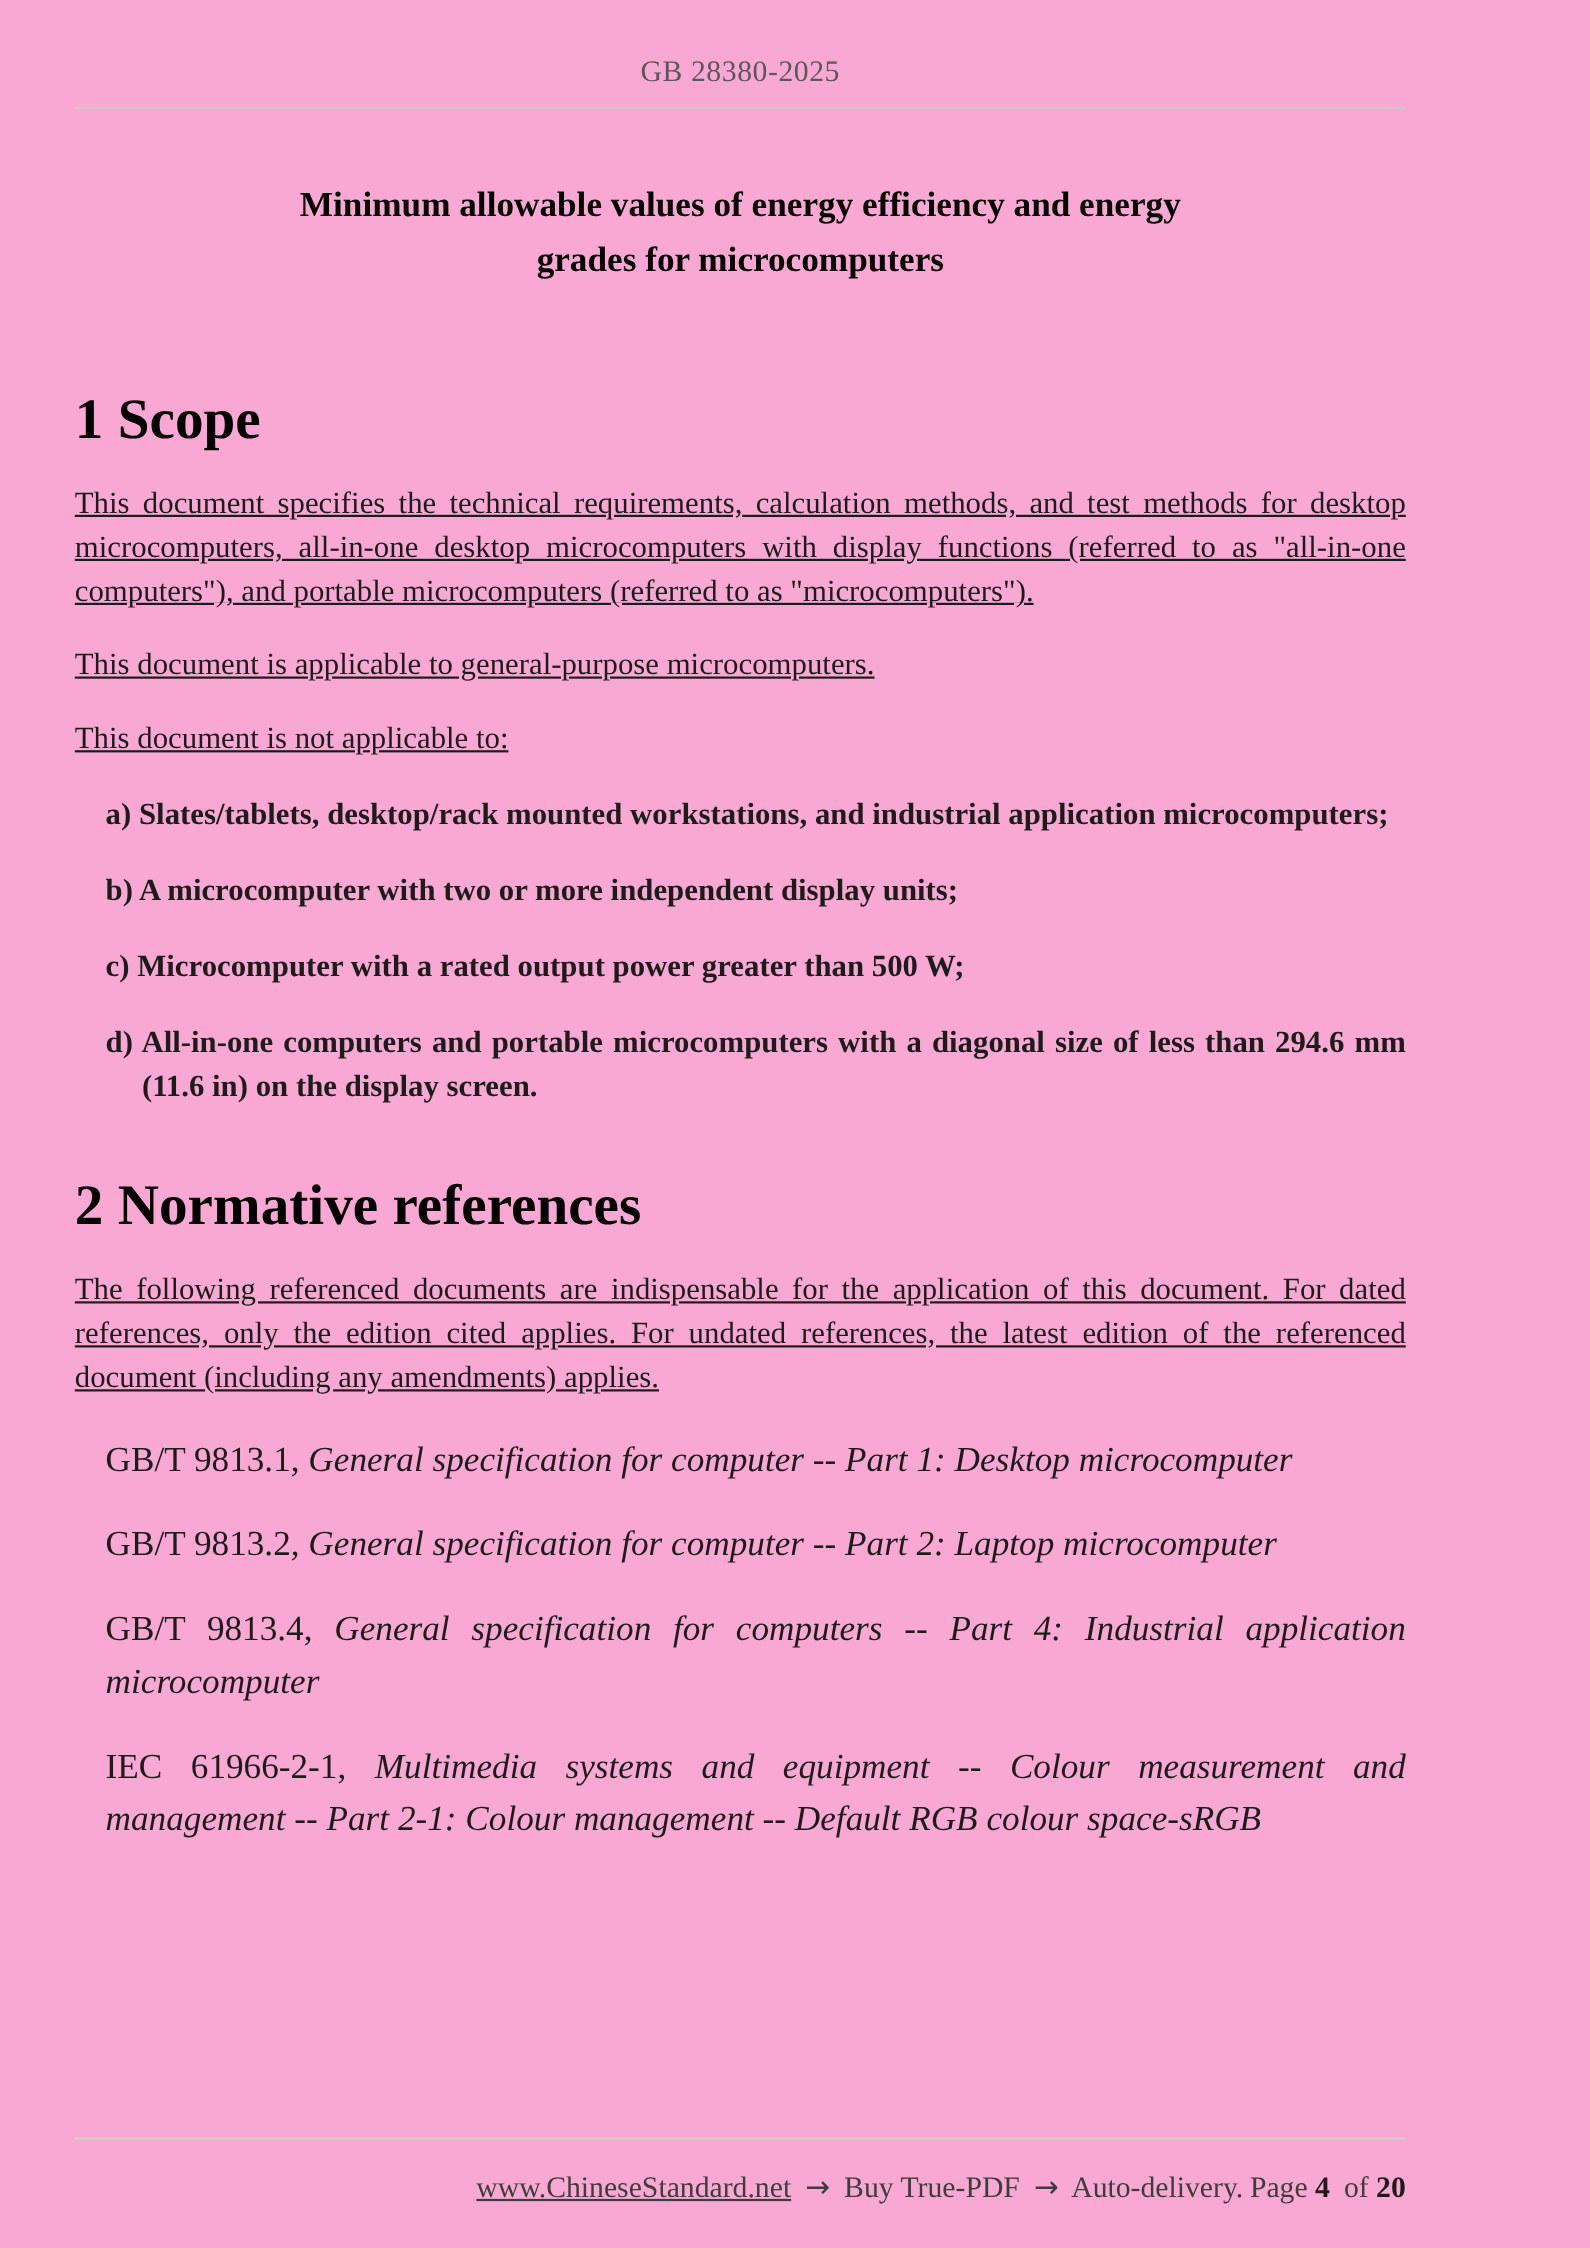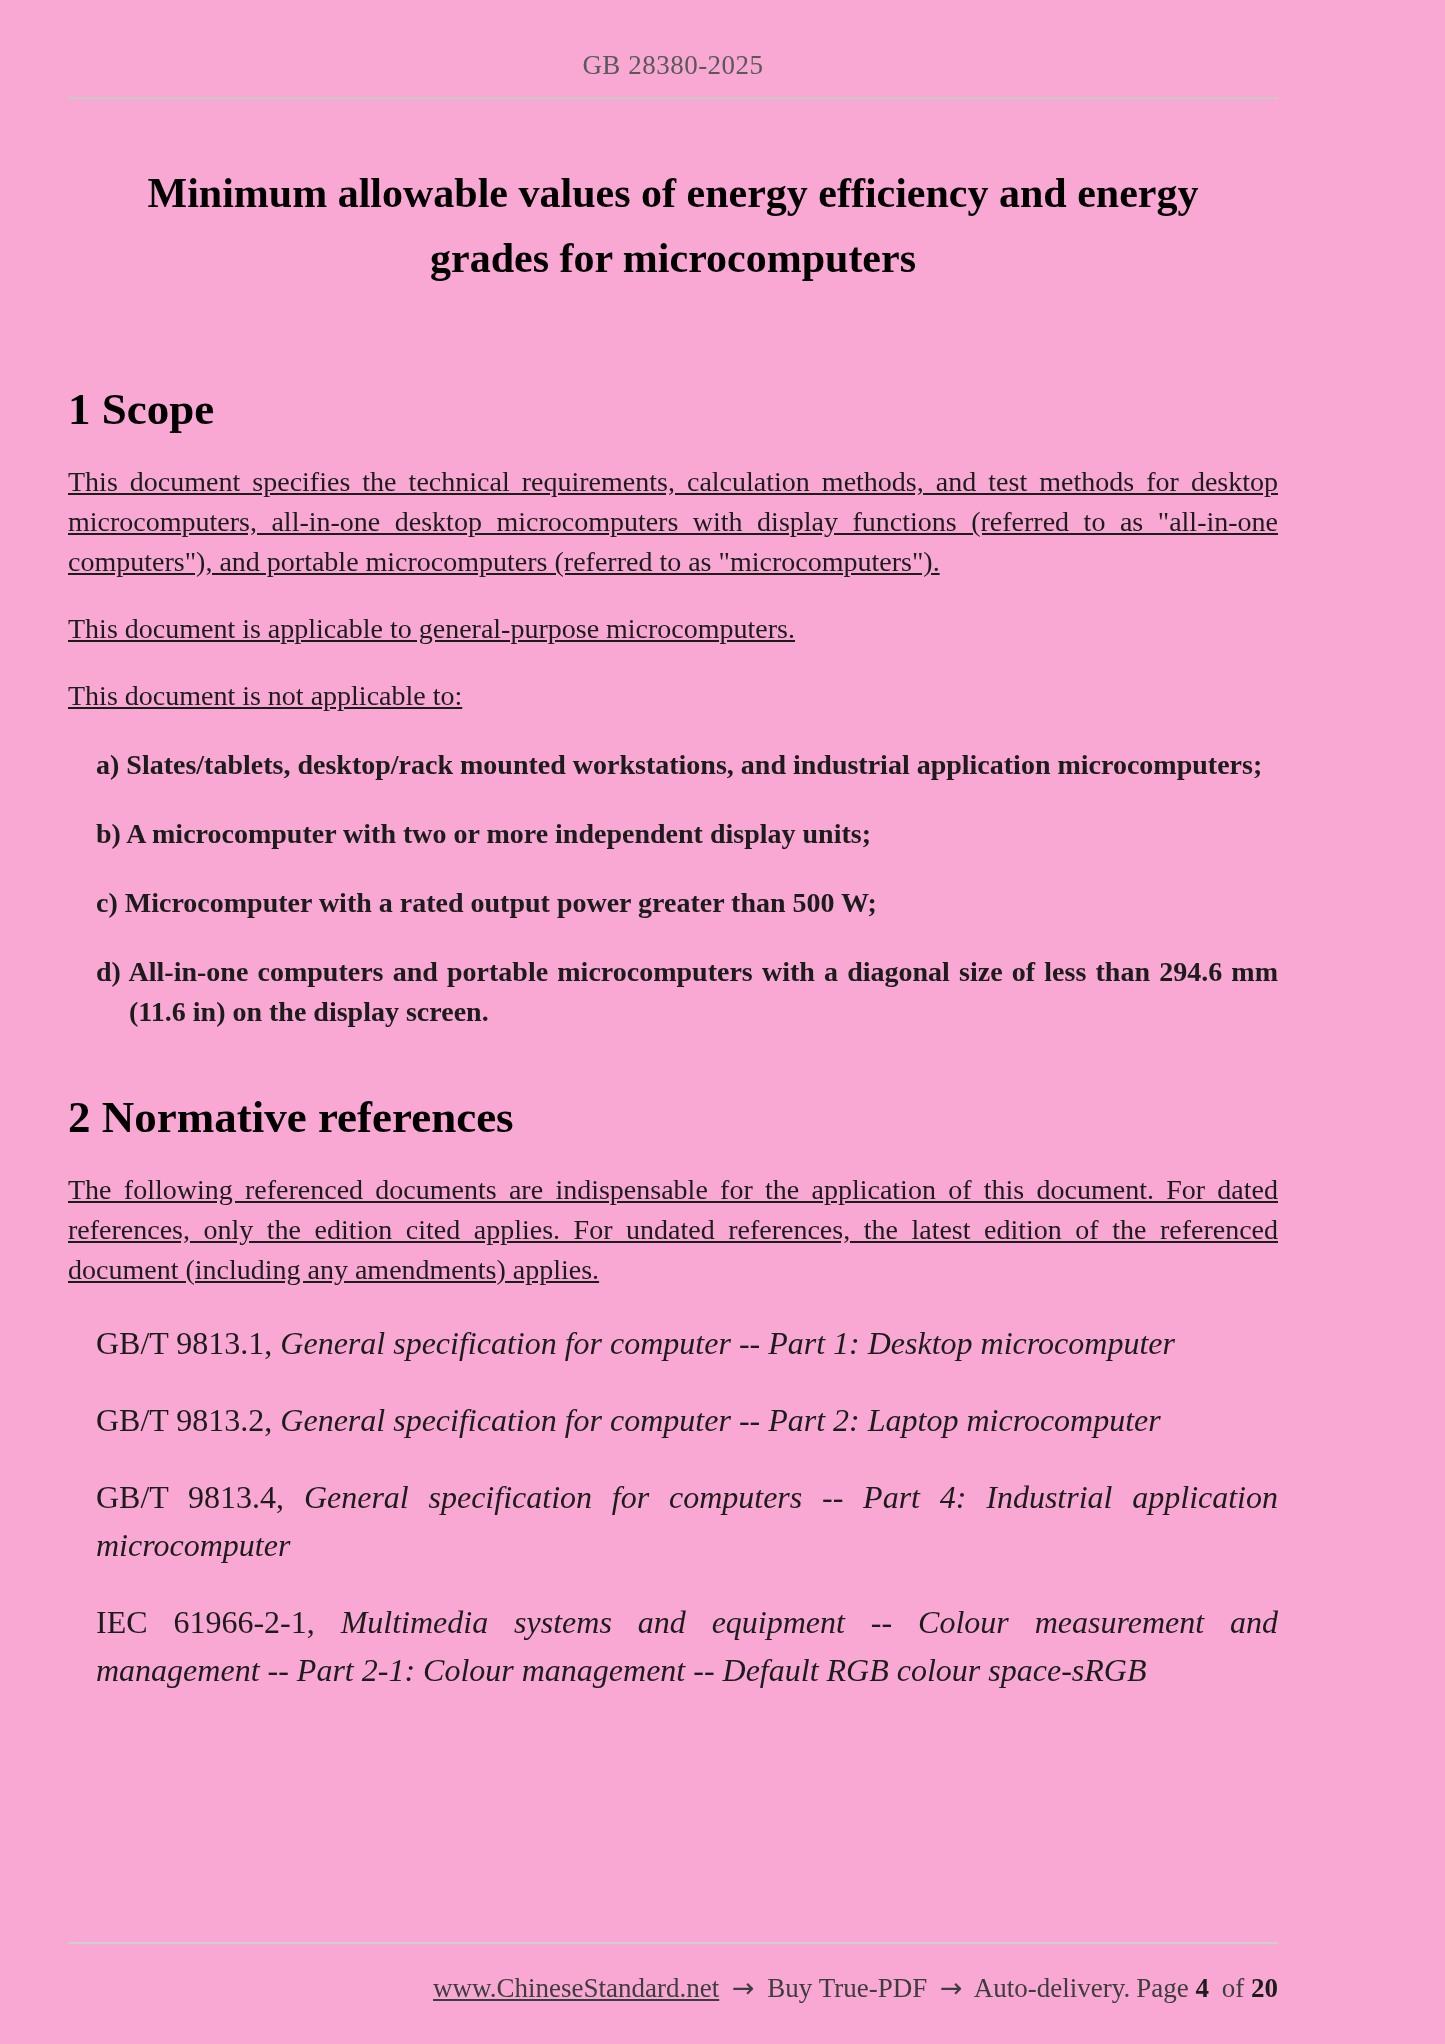--- a/index.html
+++ b/index.html
@@ -28,27 +28,27 @@
   .header-rule {
     border: none;
     border-top: 2px solid #c9c9c9;
     margin-top: 16px;
   }
 
   .doc-title {
     margin-top: 62px;
     text-align: center;
     font-weight: bold;
-    font-size: 42px;
+    font-size: 32px;
     line-height: 1.55;
     color: #000000;
   }
 
   .section-heading {
-    font-size: 45px;
+    font-size: 52px;
     font-weight: bold;
     color: #000000;
   }
 
   .heading-scope { margin-top: 92px; }
   .heading-refs  { margin-top: 58px; }
 
   .para {
     margin-top: 27px;
     font-size: 28px;

